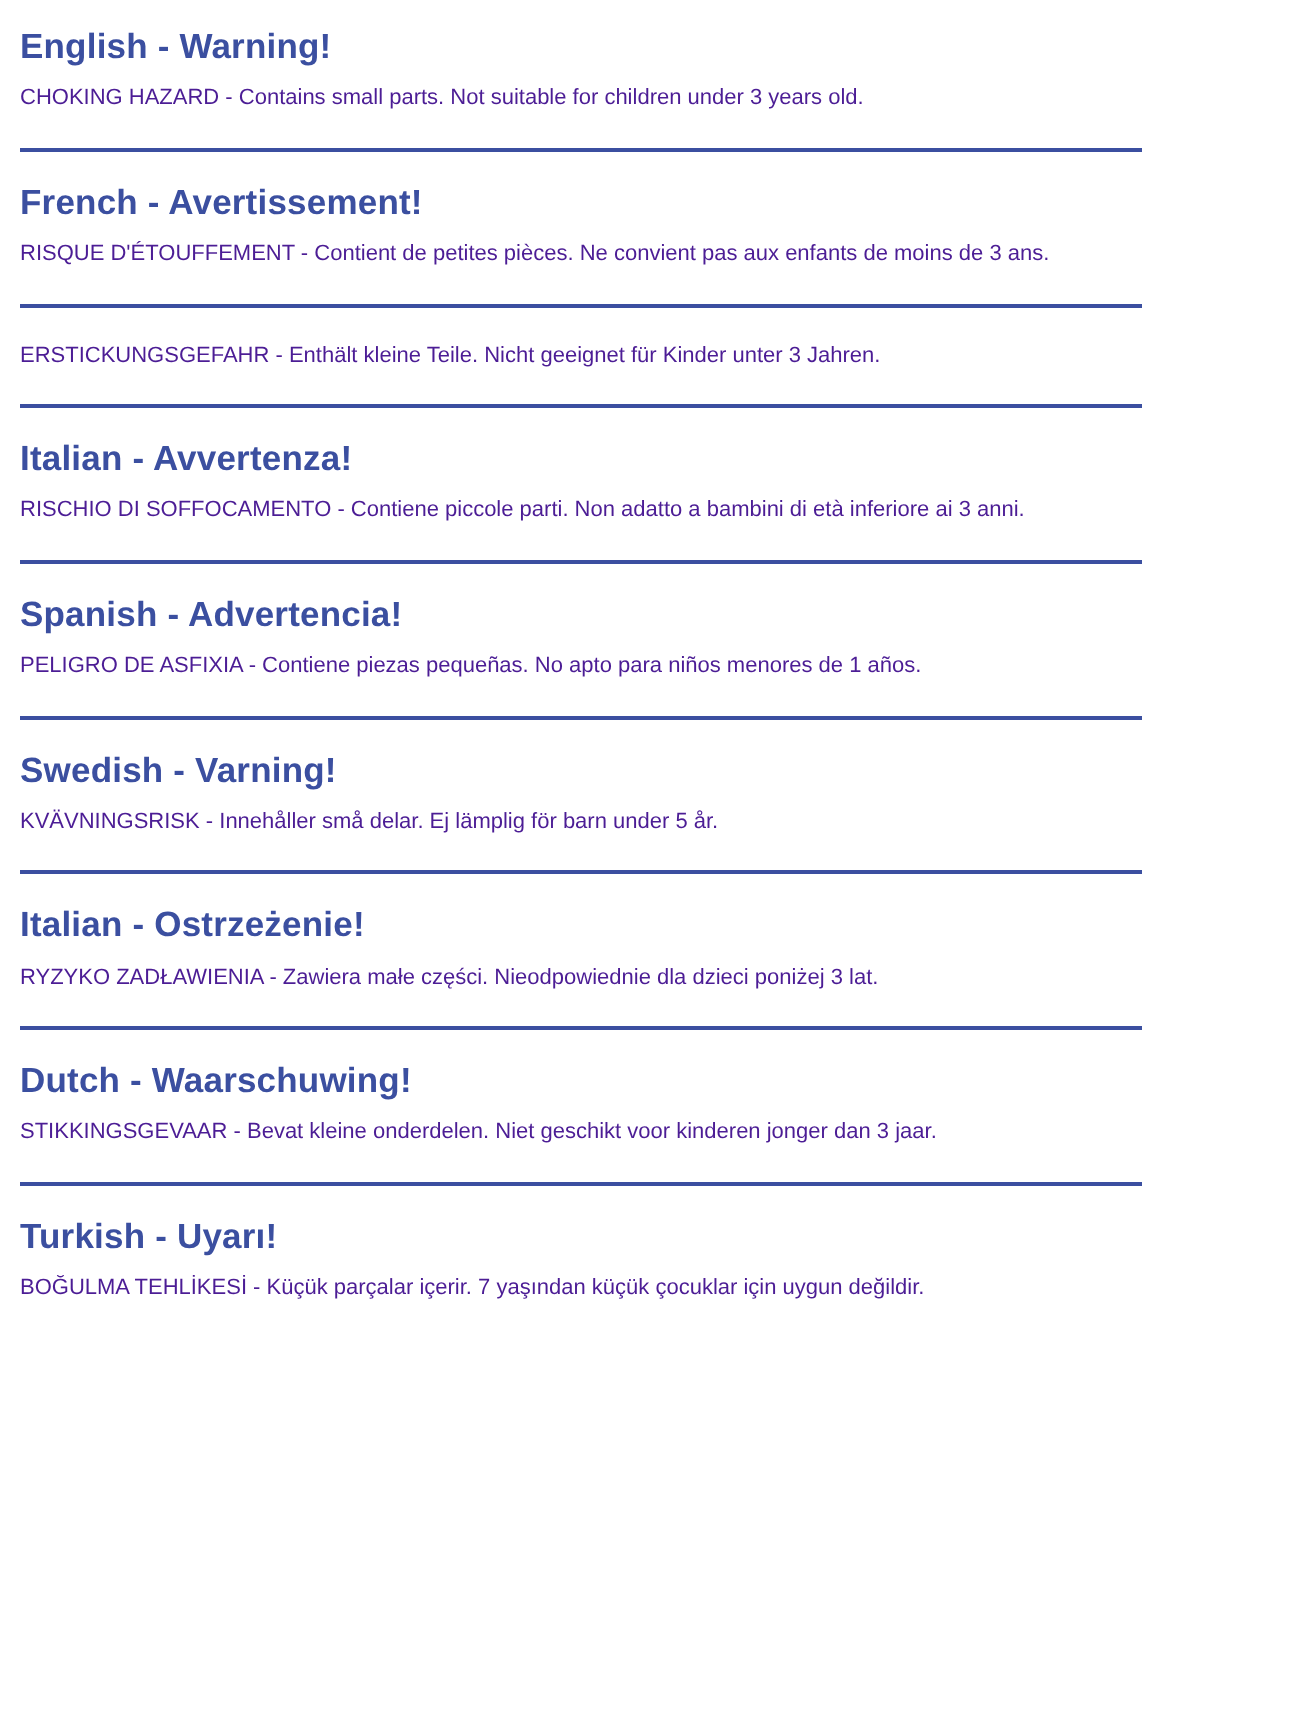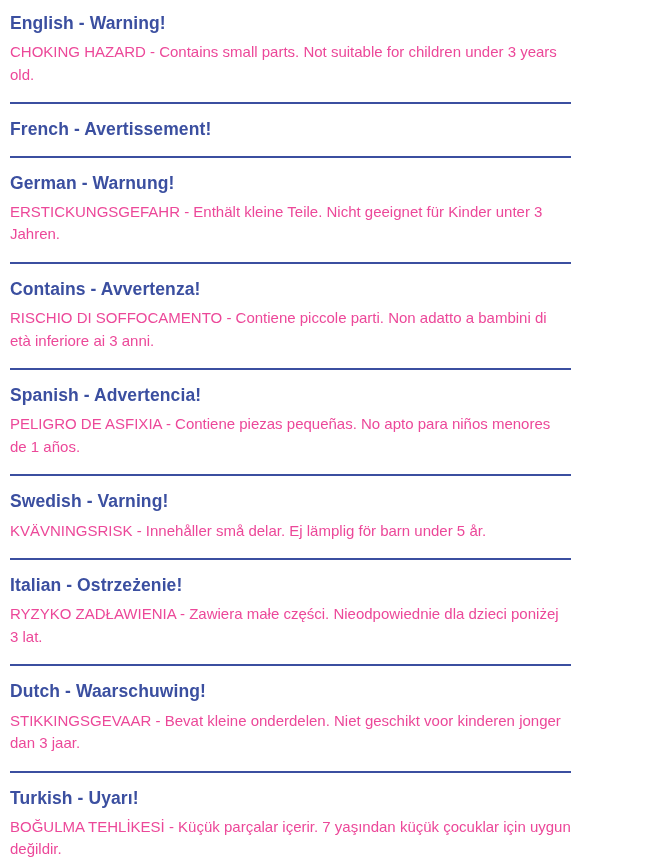--- a/index.html
+++ b/index.html
@@ -25,23 +25,23 @@
   }
   .section-heading {
     font-size: 17.5px;
     font-weight: bold;
     color: #3b4fa0;
     letter-spacing: 0.1px;
     margin: 0 0 8px 0;
     line-height: 1.1;
   }
   .section-body {
-    font-size: 15px;
+    font-size: 11px;
     font-weight: normal;
-    color: #ec4899;
+    color: #4c1d95;
     line-height: 1.5;
     margin: 0;
     max-width: 600px;
   }
   .divider {
     border: none;
     border-top: 2px solid #3b4fa0;
     margin: 16px 0 16px 0;
     width: 100%;
   }
@@ -55,31 +55,31 @@
 <div class="page">
 
   <div class="section">
     <h2 class="section-heading">English - Warning!</h2>
     <p class="section-body">CHOKING HAZARD - Contains small parts. Not suitable for children under 3 years old.</p>
   </div>
   <hr class="divider">
 
   <div class="section">
     <h2 class="section-heading">French - Avertissement!</h2>
+    <p class="section-body">RISQUE D'ÉTOUFFEMENT - Contient de petites pièces. Ne convient pas aux enfants de moins de 3 ans.</p>
   </div>
   <hr class="divider">
 
   <div class="section">
-    <h2 class="section-heading">German - Warnung!</h2>
     <p class="section-body">ERSTICKUNGSGEFAHR - Enthält kleine Teile. Nicht geeignet für Kinder unter 3 Jahren.</p>
   </div>
   <hr class="divider">
 
   <div class="section">
-    <h2 class="section-heading">Contains - Avvertenza!</h2>
+    <h2 class="section-heading">Italian - Avvertenza!</h2>
     <p class="section-body">RISCHIO DI SOFFOCAMENTO - Contiene piccole parti. Non adatto a bambini di età inferiore ai 3 anni.</p>
   </div>
   <hr class="divider">
 
   <div class="section">
     <h2 class="section-heading">Spanish - Advertencia!</h2>
     <p class="section-body">PELIGRO DE ASFIXIA - Contiene piezas pequeñas. No apto para niños menores de 1 años.</p>
   </div>
   <hr class="divider">
 

